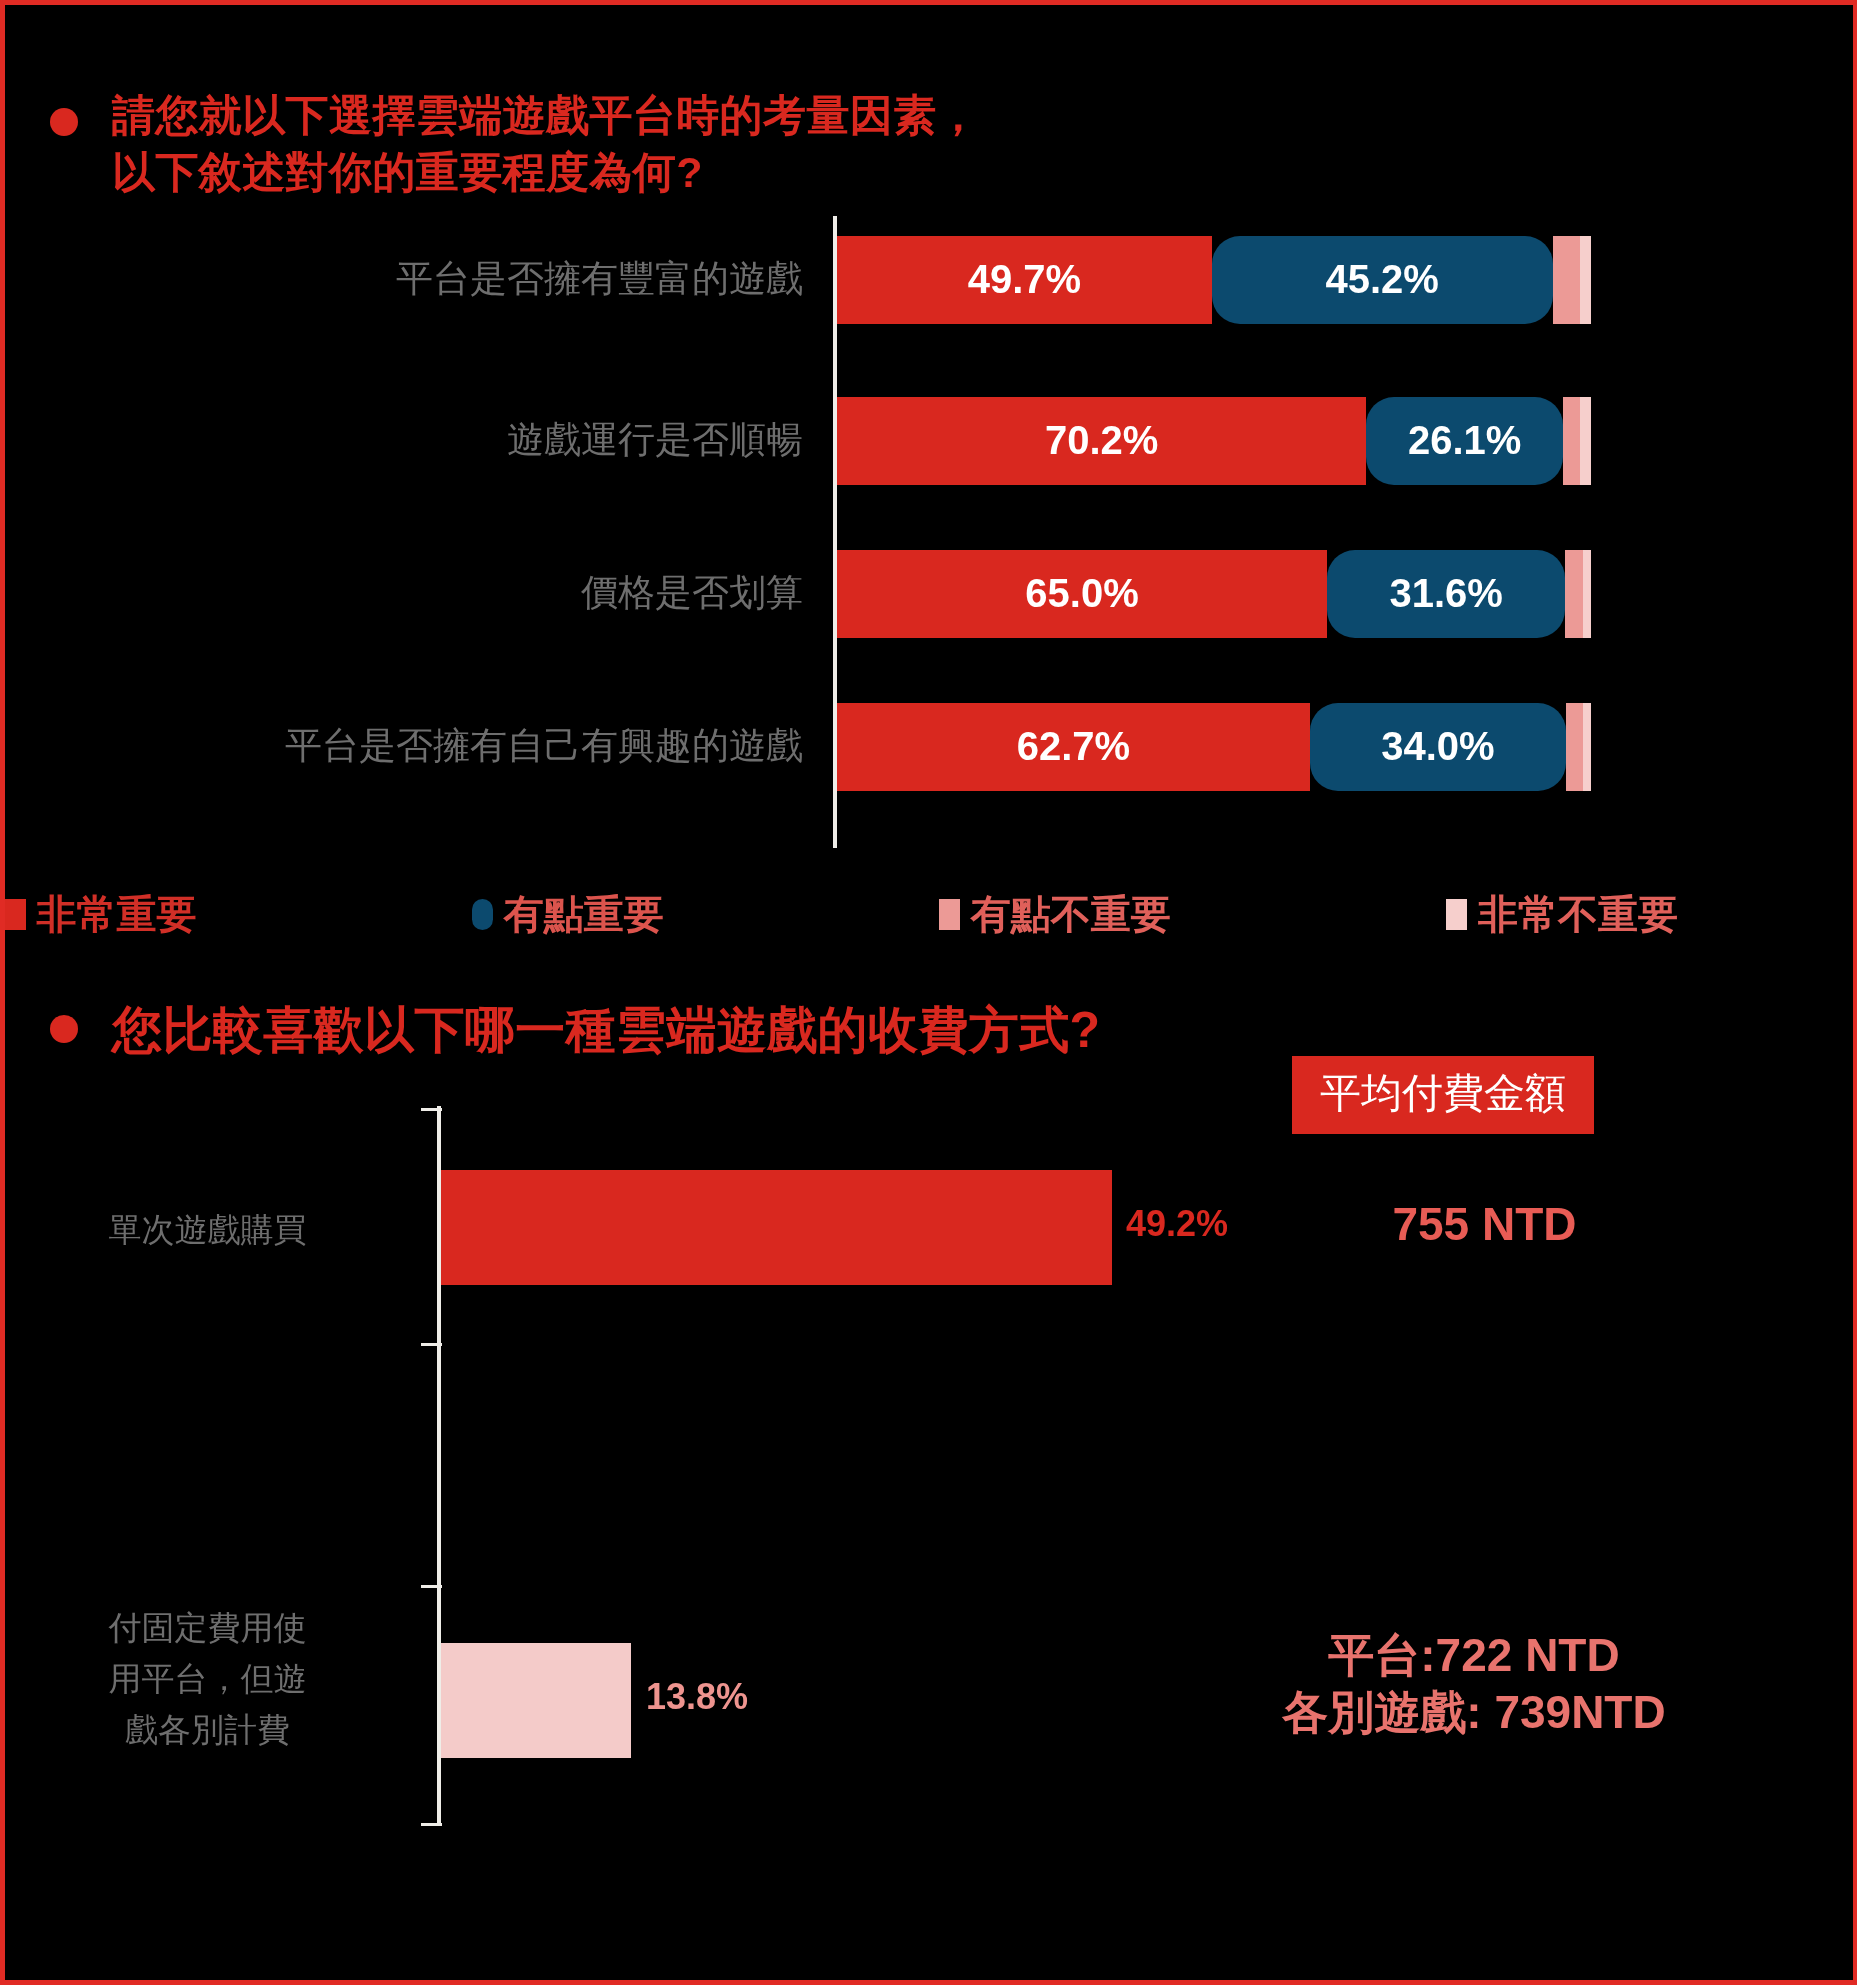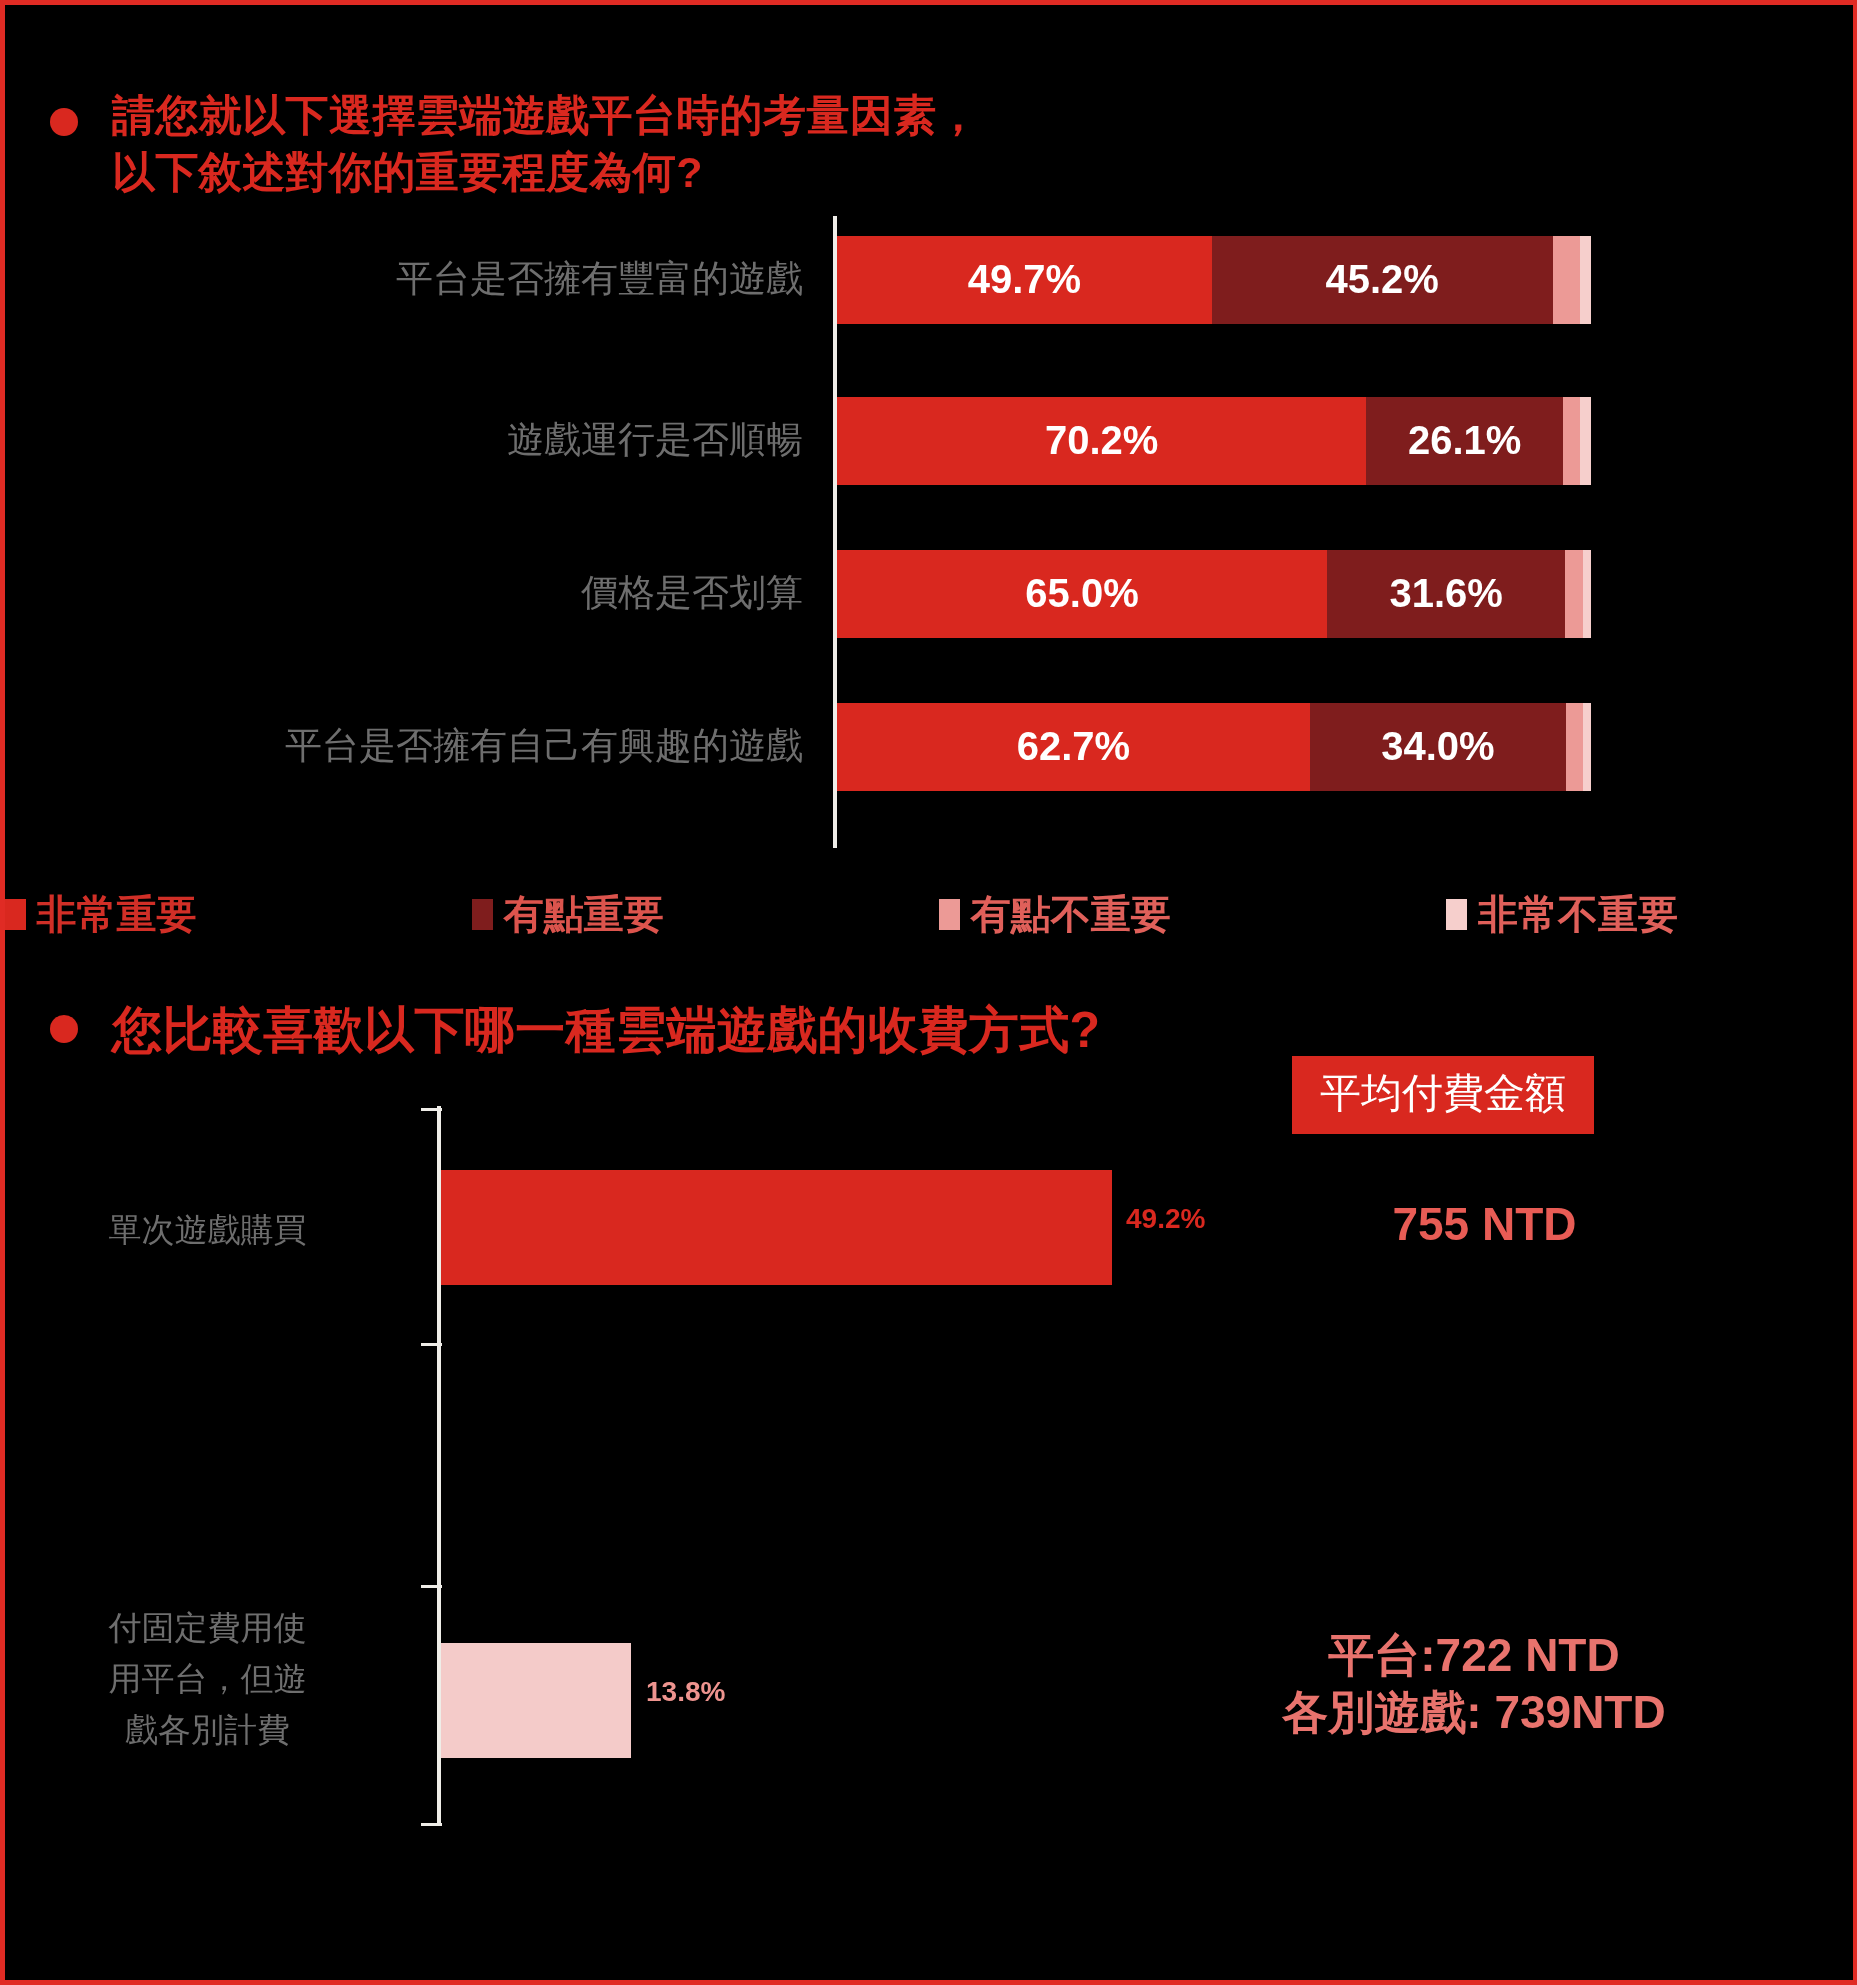--- a/index.html
+++ b/index.html
@@ -78,21 +78,21 @@
   }
   .seg {
     height: 100%;
     display: flex; align-items: center; justify-content: center;
     color: #FFFFFF;
     font-size: 40px; font-weight: bold;
     overflow: hidden;
     white-space: nowrap;
   }
   .seg-1 { background: #D9281F; }
-  .seg-2 { background: #7f1d1d; }
+  .seg-2 { background: #0c4a6e; border-radius: 28px; }
   .seg-3 { background: #EC9A96; }
   .seg-4 { background: #F6CFCC; }
 
   
   #legend {
     position: absolute;
     left: 0px; top: 882px;
     width: 1673px;
     display: flex; justify-content: space-between; align-items: center;
   }
@@ -142,21 +142,21 @@
     line-height: 1.55;
     white-space: pre-line;
   }
   .c2-bar {
     position: absolute;
     left: 436px;
     height: 115px;
   }
   .c2-pct {
     position: absolute;
-    font-size: 28px; font-weight: bold;
+    font-size: 36px; font-weight: bold;
     white-space: nowrap;
   }
   .c2-ntd {
     position: absolute;
     font-size: 46px; font-weight: bold;
     white-space: pre-line;
     text-align: center;
     line-height: 1.25;
   }
 

